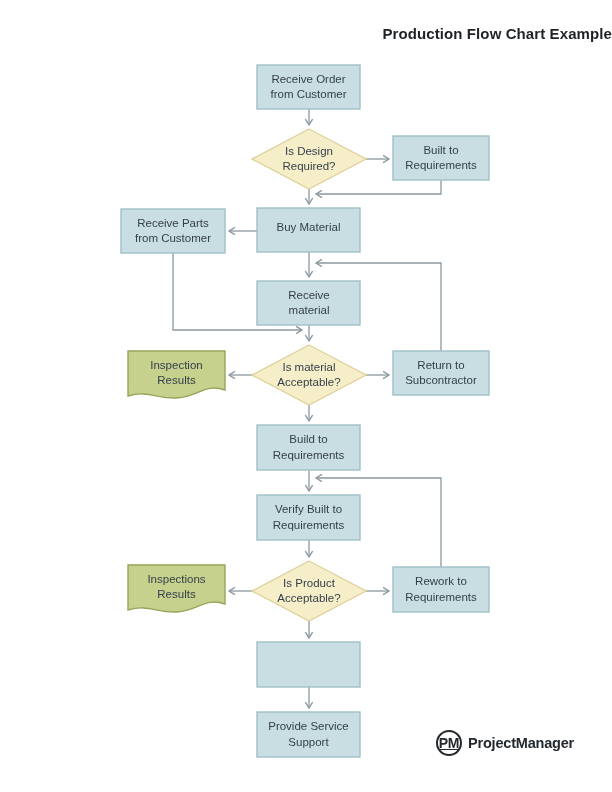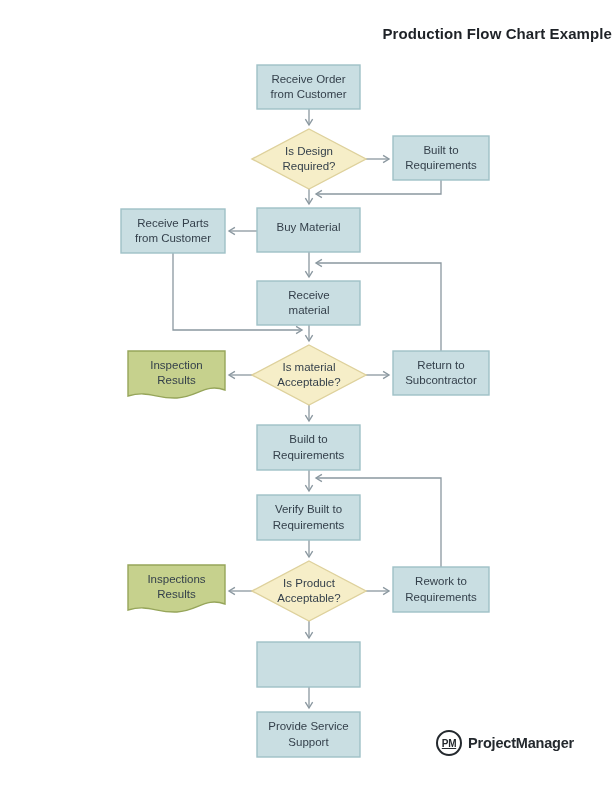--- a/index.html
+++ b/index.html
@@ -21,21 +21,21 @@
   .shape-decision{fill:var(--decision-fill);stroke:var(--decision-border);stroke-width:1.4;}
   .shape-document{fill:var(--document-fill);stroke:var(--document-border);stroke-width:1.4;}
   .connector{fill:none;stroke:var(--connector);stroke-width:1.3;}
   .logo{
     position:absolute;left:436px;top:730px;display:flex;align-items:center;gap:6px;
   }
   .logo-circle{
     width:22px;height:22px;border:2.6px solid var(--logo-color);border-radius:50%;
     display:flex;align-items:center;justify-content:center;
   }
-  .logo-monogram{font-size:10px;font-weight:700;color:var(--logo-color);letter-spacing:-.3px;text-decoration:underline;}
+  .logo-monogram{font-size:14px;font-weight:700;color:var(--logo-color);letter-spacing:-.3px;text-decoration:underline;}
   .logo-text{font-size:14.5px;font-weight:700;color:var(--logo-color);letter-spacing:-.2px;}
 </style>
 </head>
 <body>
 
 <div class="page">
 
   <div class="title">Production Flow Chart Example</div>
 
   <svg class="canvas" width="612" height="792" viewBox="0 0 612 792">

